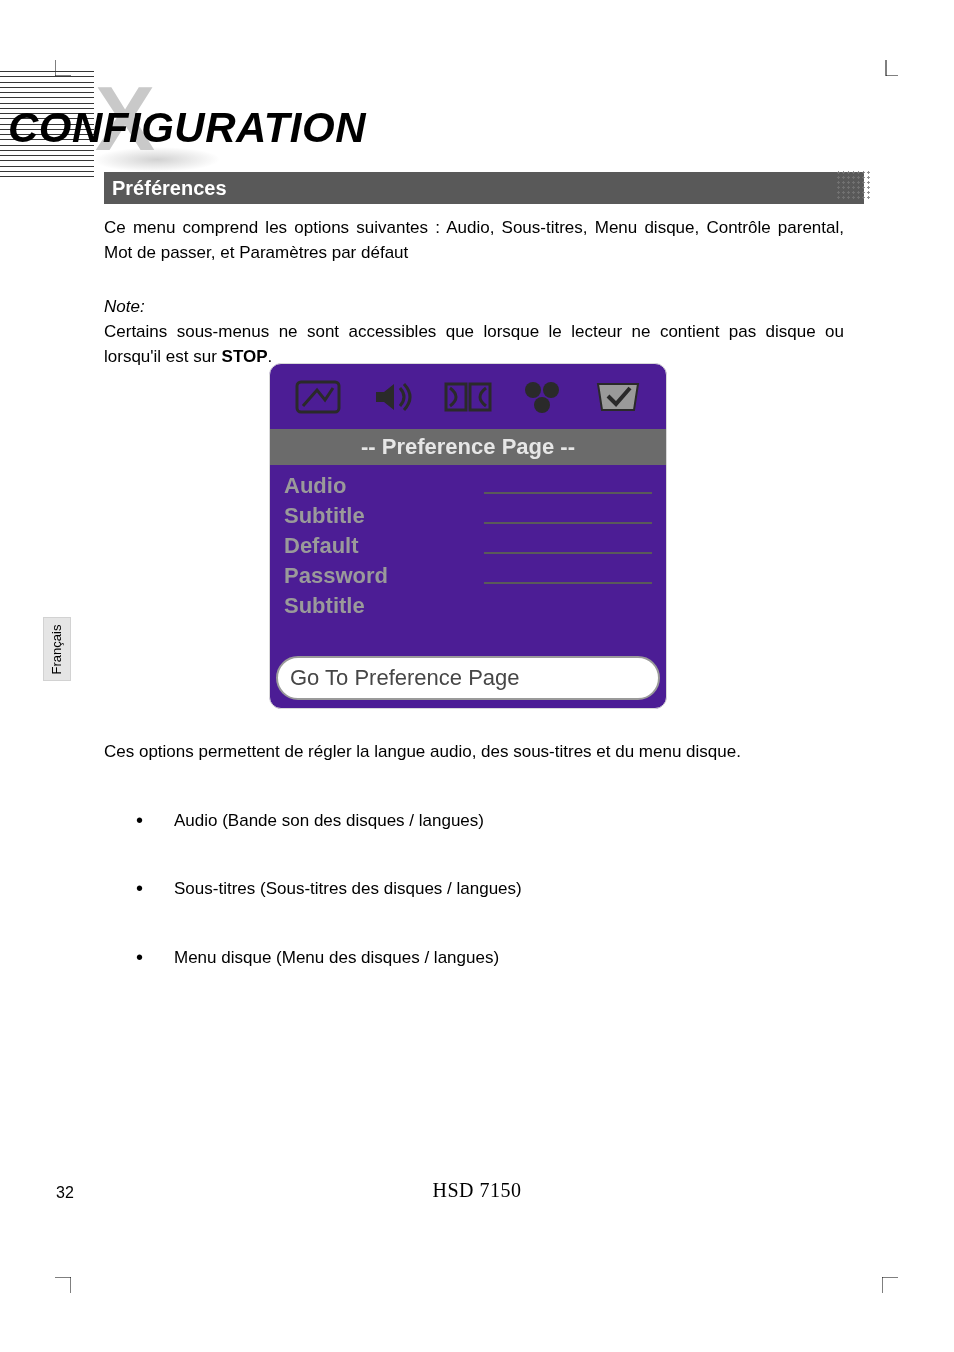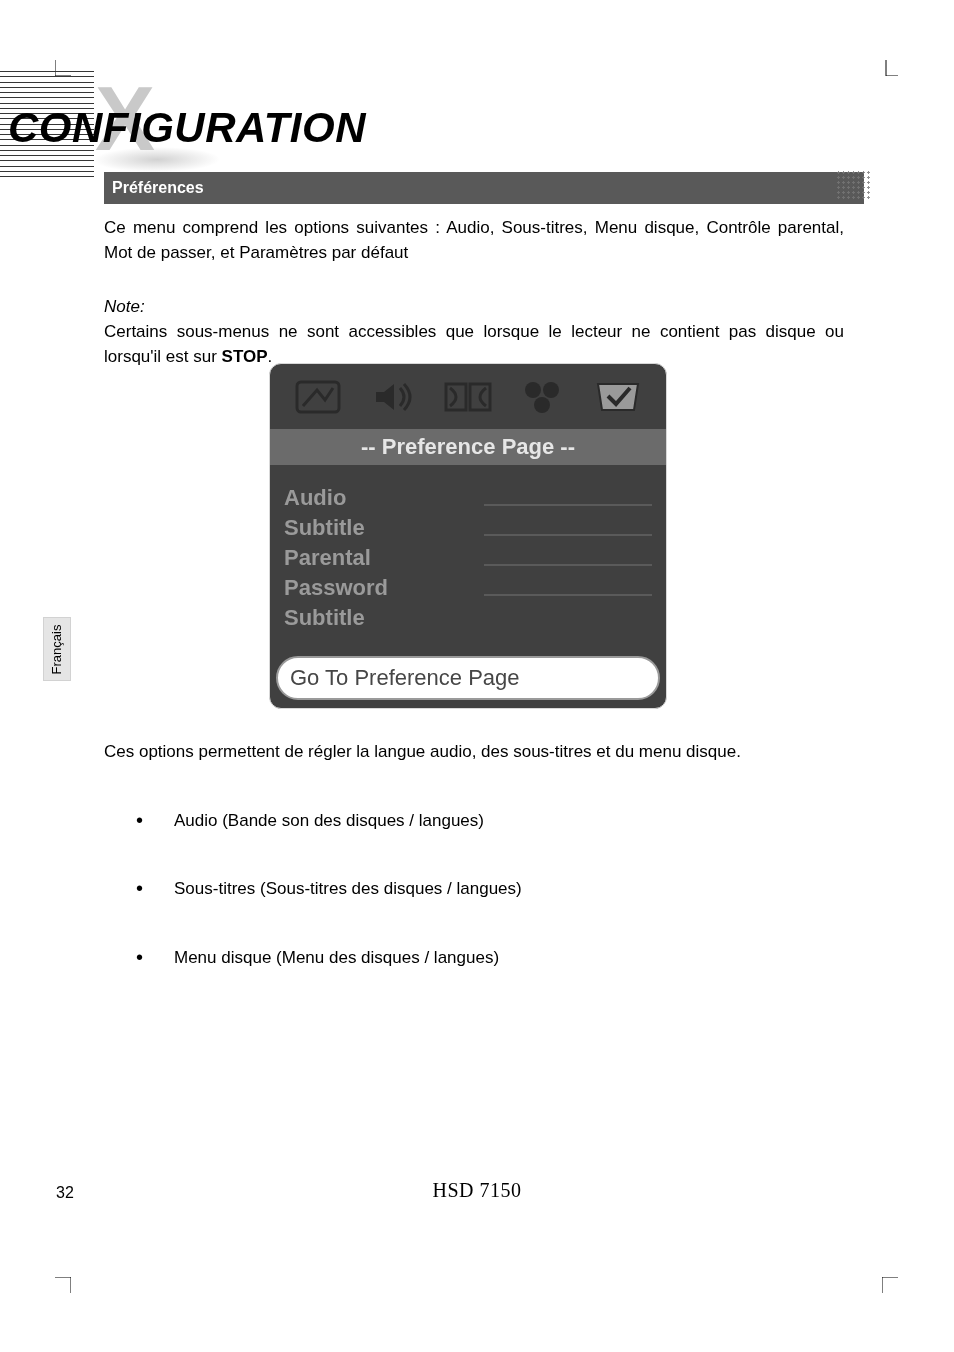--- a/index.html
+++ b/index.html
@@ -77,21 +77,21 @@
       left: 104px;
       width: 760px;
       height: 32px;
       background: #595959;
       color: #fff;
       display: flex;
       align-items: center;
     }
     .section-bar .label {
       font-weight: bold;
-      font-size: 16px;
+      font-size: 20px;
       margin-left: 8px;
     }
     .dots-decor {
       position: absolute;
       top: 170px;
       right: 82px;
       width: 36px;
       height: 30px;
       background-image: radial-gradient(#777 1px, transparent 1.3px);
       background-size: 5px 5px;
@@ -116,21 +116,21 @@
       text-align: justify;
     }
     .bold { font-weight: bold; }
 
     .screenshot {
       position: absolute;
       top: 363px;
       left: 269px;
       width: 398px;
       height: 346px;
-      background: #404040;
+      background: #4c1d95;
       border-radius: 12px;
       border: 1px solid #d8d8d8;
       overflow: hidden;
     }
     .icon-row {
       display: flex;
       align-items: center;
       justify-content: space-around;
       height: 65px;
       padding: 0 14px;
@@ -147,21 +147,21 @@
       height: 36px;
       background: #6b6b6b;
       color: #e6e6e6;
       display: flex;
       align-items: center;
       justify-content: center;
       font-weight: bold;
       font-size: 22px;
     }
     .menu-area {
-      padding: 18px 14px 0 14px;
+      padding: 6px 14px 0 14px;
     }
     .menu-row {
       display: flex;
       align-items: center;
       height: 30px;
     }
     .menu-label {
       color: #9a9a9a;
       font-weight: bold;
       font-size: 22px;
@@ -363,21 +363,21 @@
   <div class="menu-area">
     <div class="menu-row">
       <span class="menu-label">Audio</span>
       <span class="menu-line"></span>
     </div>
     <div class="menu-row">
       <span class="menu-label">Subtitle</span>
       <span class="menu-line"></span>
     </div>
     <div class="menu-row">
-      <span class="menu-label">Parental</span>
+      <span class="menu-label">Default</span>
       <span class="menu-line"></span>
     </div>
     <div class="menu-row">
       <span class="menu-label">Password</span>
       <span class="menu-line"></span>
     </div>
     <div class="menu-row last">
       <span class="menu-label">Subtitle</span>
       <span class="menu-line"></span>
     </div>

